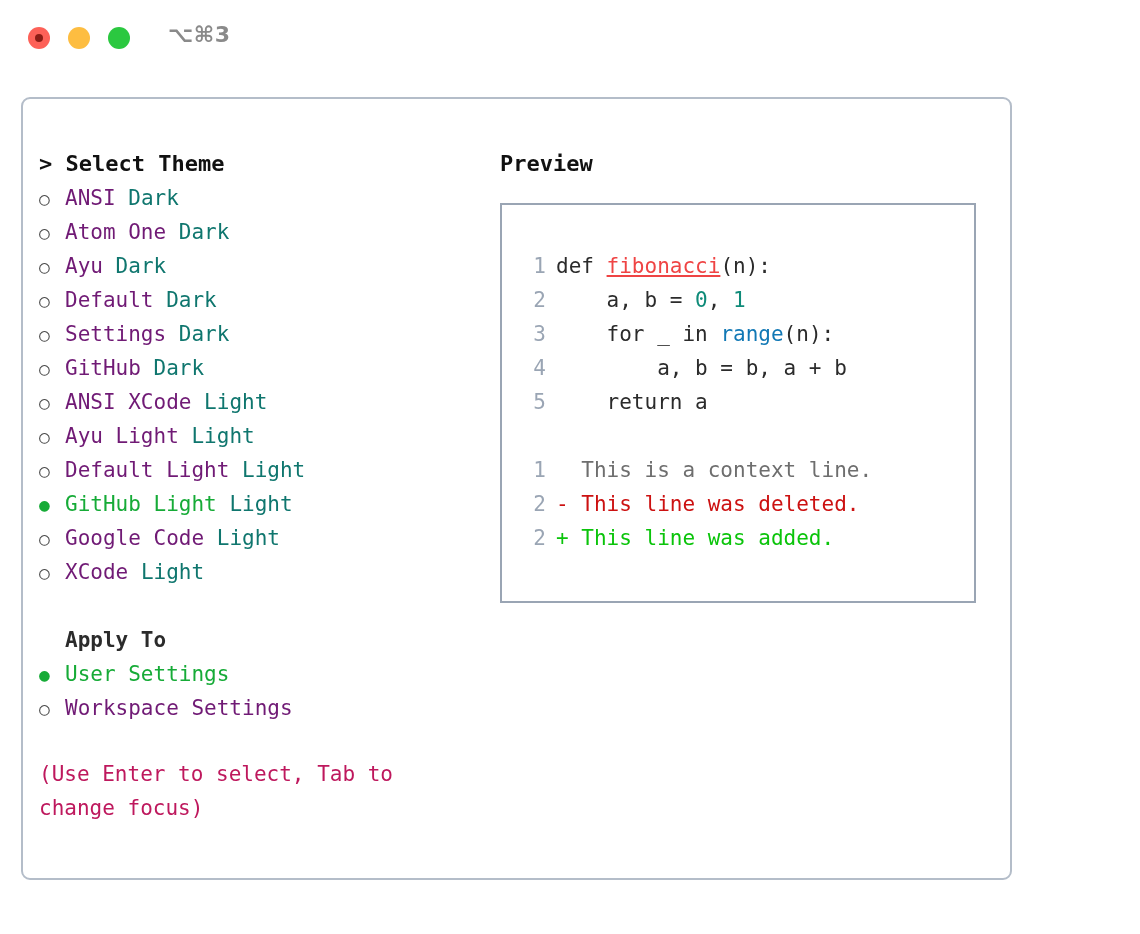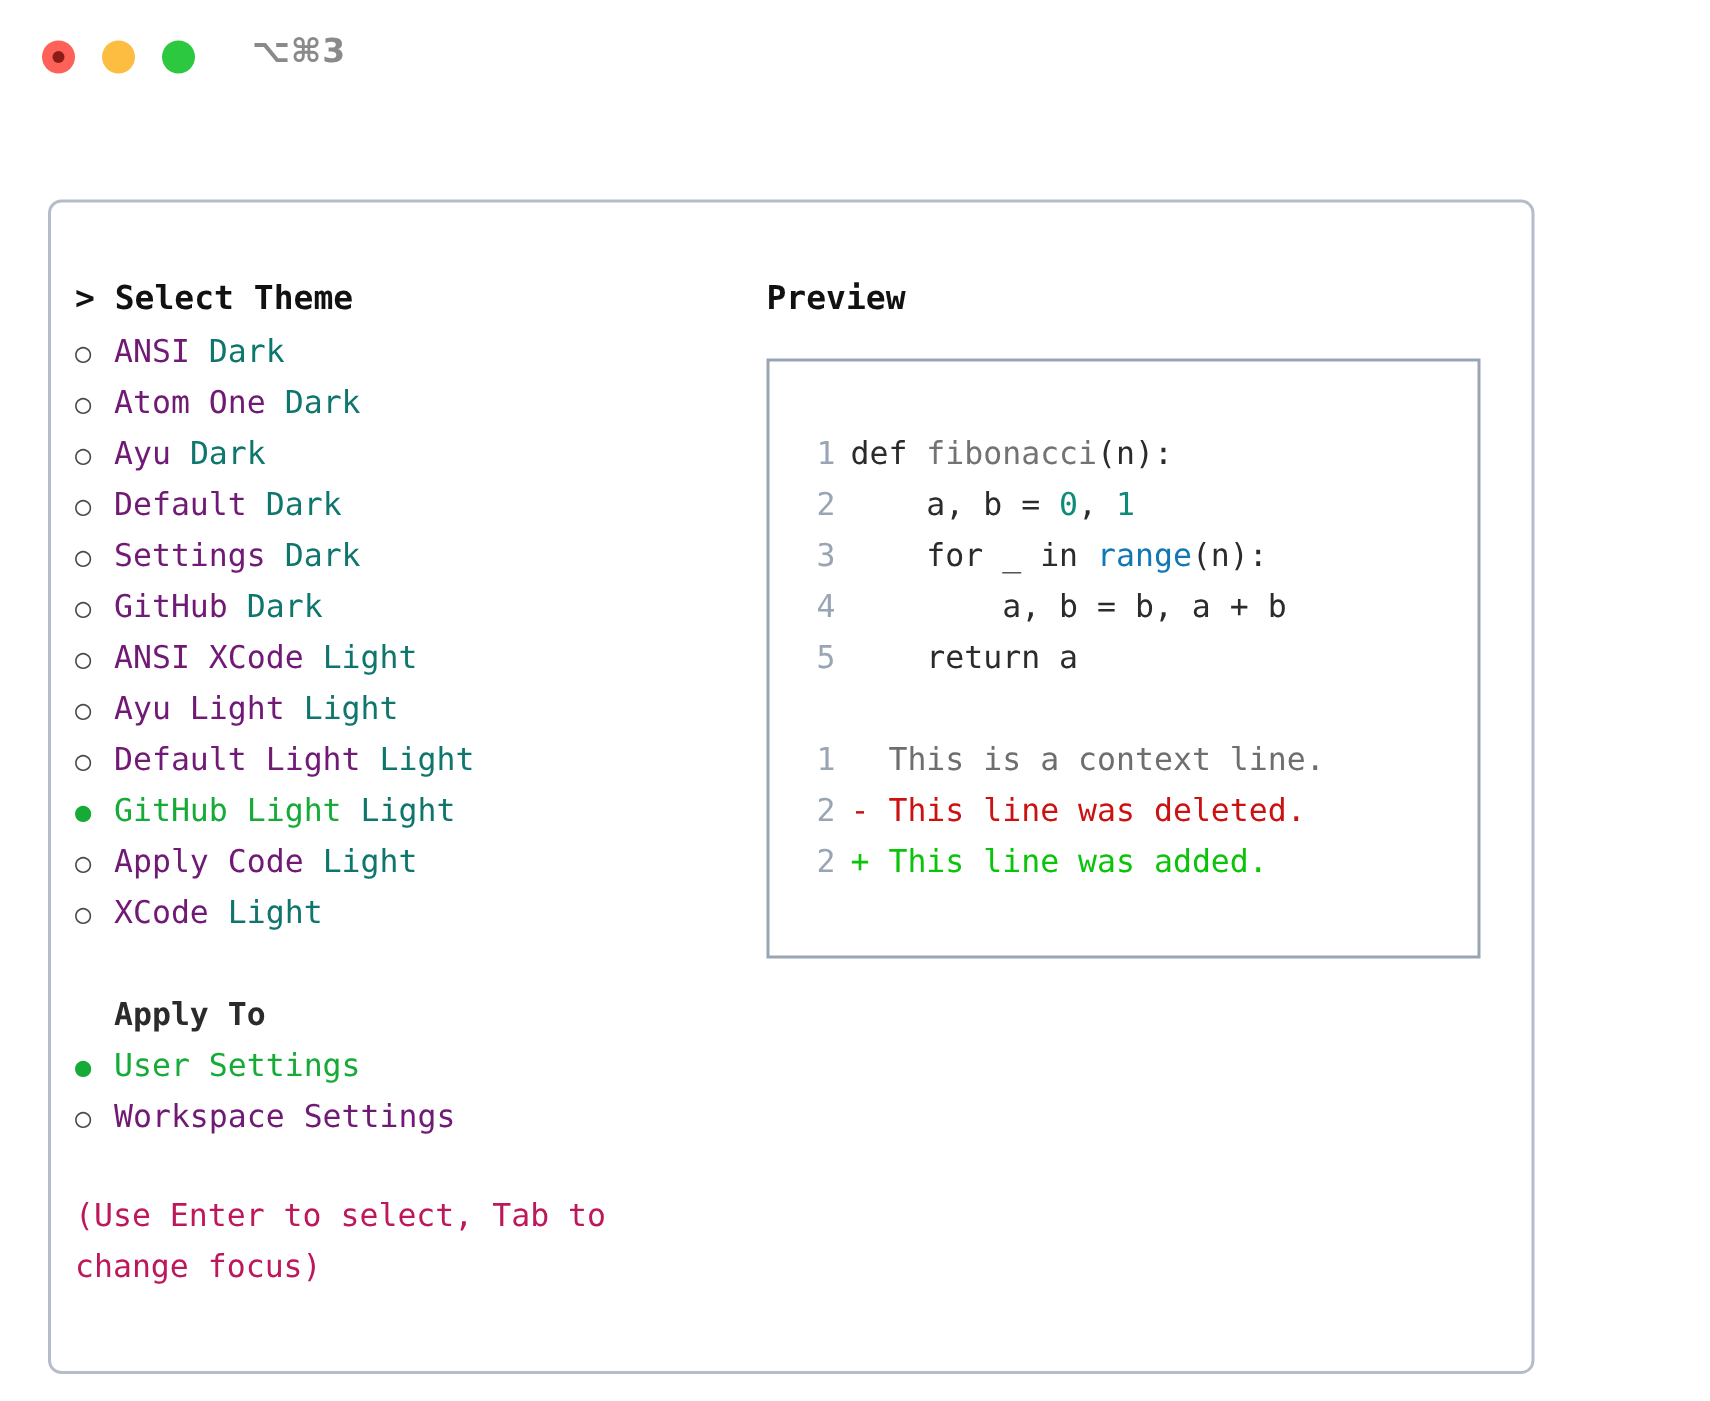--- a/index.html
+++ b/index.html
@@ -58,29 +58,28 @@
     font-size: 22px;
     font-weight: bold;
     color: #8a8a8a;
     letter-spacing: 0.5px;
     font-family: "DejaVu Sans", "Liberation Sans", sans-serif;
   }
 
   
   #panel {
     position: absolute;
-    left: 32px;
+    left: 21px;
     top: 97px;
     width: 991px;
     height: 783px;
     border: 2px solid #b4bdc9;
     border-radius: 9px;
     box-sizing: border-box;
     background: #ffffff;
-    margin-top: 36px;
   }
 
   
   #left-col {
     position: absolute;
     left: 16px;
     top: 48px;
     width: 440px;
   }
 
@@ -160,21 +159,21 @@
     white-space: pre;
     color: #2b2b2b;
   }
   .lineno {
     display: inline-block;
     width: 26px;
     text-align: right;
     color: #9aa5b4;
     margin-right: 10px;
   }
-  .tok-fn  { color: #737373; }
+  .tok-fn  { color: #ef4444; text-decoration: underline; }
   .tok-num { color: #0f8b79; }
   .tok-call{ color: #1178b5; text-align: center; }
   .diff-gap { height: 34px; }
   .diff-context { color: #6e6e6e; }
   .diff-del     { color: #cc1111; }
   .diff-add     { color: #0ac40a; }
 </style>
 </head>
 <body>
 
@@ -195,21 +194,21 @@
           <div class="opt-row"><span class="bullet">○</span><span class="opt-name">ANSI</span><span> </span><span class="opt-cat">Dark</span></div>
           <div class="opt-row"><span class="bullet">○</span><span class="opt-name">Atom One</span><span> </span><span class="opt-cat">Dark</span></div>
           <div class="opt-row"><span class="bullet">○</span><span class="opt-name">Ayu</span><span> </span><span class="opt-cat">Dark</span></div>
           <div class="opt-row"><span class="bullet">○</span><span class="opt-name">Default</span><span> </span><span class="opt-cat">Dark</span></div>
           <div class="opt-row"><span class="bullet">○</span><span class="opt-name">Settings</span><span> </span><span class="opt-cat">Dark</span></div>
           <div class="opt-row"><span class="bullet">○</span><span class="opt-name">GitHub</span><span> </span><span class="opt-cat">Dark</span></div>
           <div class="opt-row"><span class="bullet">○</span><span class="opt-name">ANSI XCode</span><span> </span><span class="opt-cat">Light</span></div>
           <div class="opt-row"><span class="bullet">○</span><span class="opt-name">Ayu Light</span><span> </span><span class="opt-cat">Light</span></div>
           <div class="opt-row"><span class="bullet">○</span><span class="opt-name">Default Light</span><span> </span><span class="opt-cat">Light</span></div>
           <div class="opt-row selected"><span class="bullet on">●</span><span class="opt-name">GitHub Light</span><span> </span><span class="opt-cat">Light</span></div>
-          <div class="opt-row"><span class="bullet">○</span><span class="opt-name">Apply Code</span><span> </span><span class="opt-cat">Light</span></div>
+          <div class="opt-row"><span class="bullet">○</span><span class="opt-name">Google Code</span><span> </span><span class="opt-cat">Light</span></div>
           <div class="opt-row"><span class="bullet">○</span><span class="opt-name">XCode</span><span> </span><span class="opt-cat">Light</span></div>
         </div>
 
       <div id="apply-spacer"></div>
       <div id="apply-header">Apply To</div>
       <div id="apply-items">
           <div class="opt-row selected"><span class="bullet on">●</span><span class="opt-name">User Settings</span></div>
           <div class="opt-row"><span class="bullet">○</span><span class="opt-name">Workspace Settings</span></div>
         </div>
 

